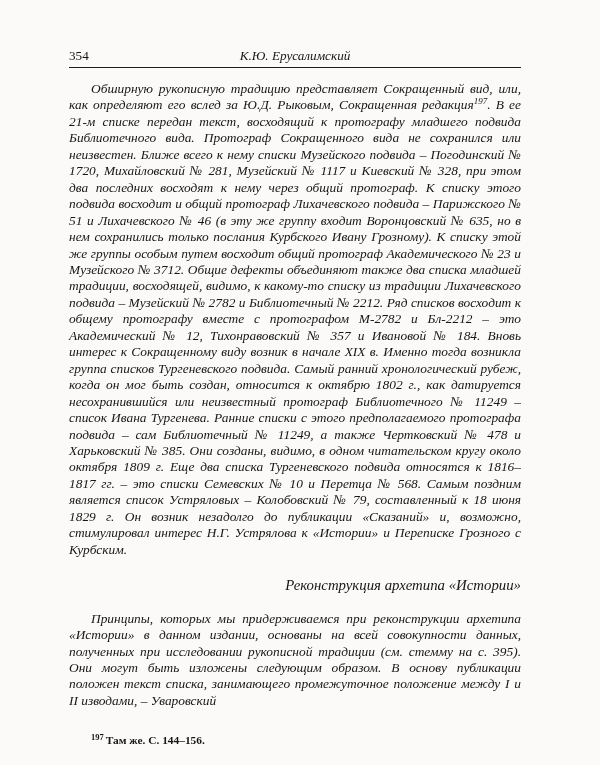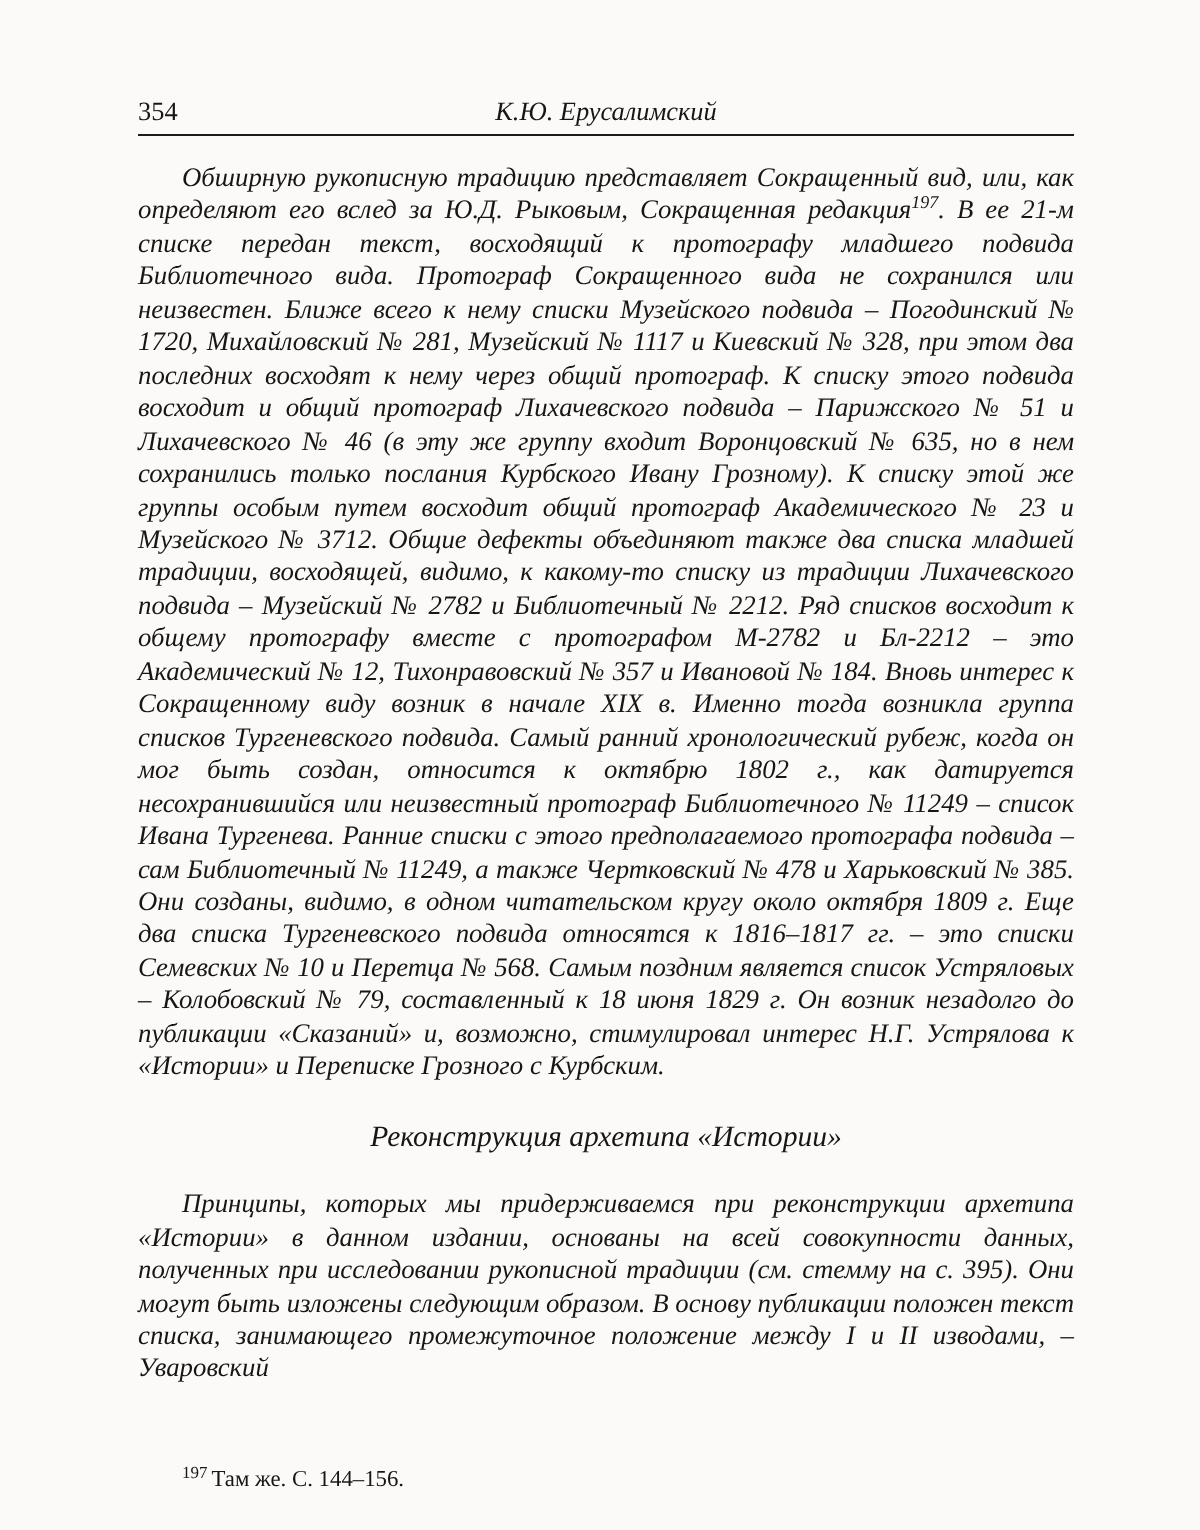--- a/index.html
+++ b/index.html
@@ -11,21 +11,21 @@
     height: 765px;
     background: #fbfaf8;
     font-family: "Liberation Serif", "DejaVu Serif", serif;
     color: #161616;
   }
   .page {
     position: relative;
     width: 600px;
     height: 765px;
     box-sizing: border-box;
-    padding: 47px 63px 0 69px;
+    padding: 47px 79px 0 69px;
     overflow: hidden;
   }
   .running-header {
     position: relative;
     height: 17px;
     font-size: 13.2px;
     line-height: 17px;
   }
   .pagenum {
     position: absolute;
@@ -61,35 +61,36 @@
     font-size: 9px;
     line-height: 0;
     vertical-align: baseline;
     position: relative;
     top: -5px;
   }
   .section-heading {
     font-size: 14.8px;
     font-weight: normal;
     font-style: italic;
-    text-align: center;
+    text-align: right;
     text-indent: 0;
     margin: 19px 0 17px 0;
   }
   .footnote-area {
     position: absolute;
     left: 69px;
     right: 63px;
     bottom: 18px;
     font-size: 11.4px;
     line-height: 14px;
   }
   .footnote {
     margin: 0;
     text-indent: 22px;
+    font-weight: bold;
   }
   .fnmark {
     font-size: 8.5px;
     line-height: 0;
     vertical-align: baseline;
     position: relative;
     top: -4px;
     margin-right: 2px;
   }
 </style>

